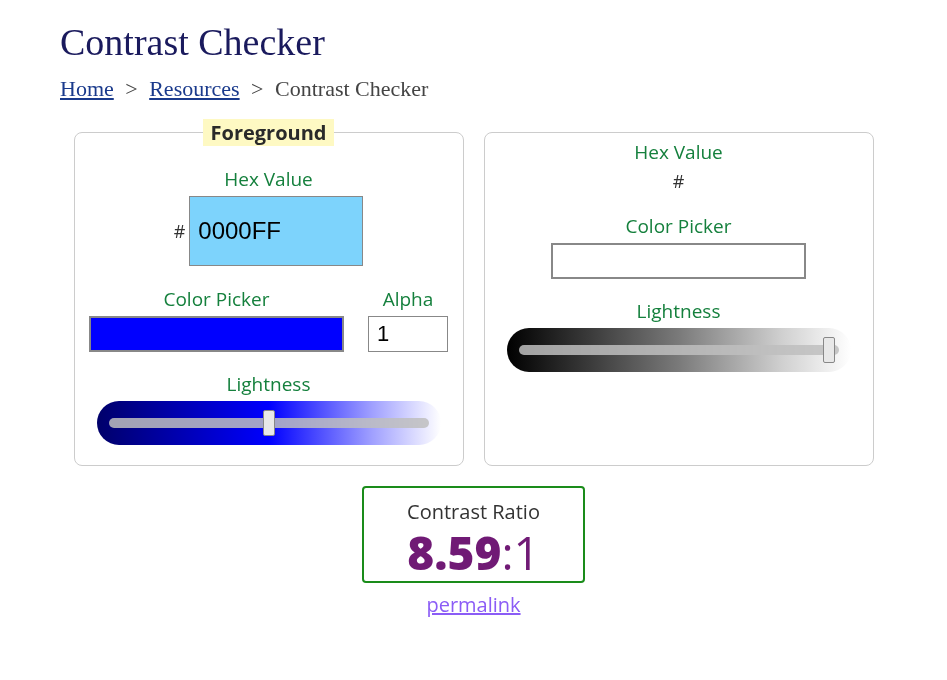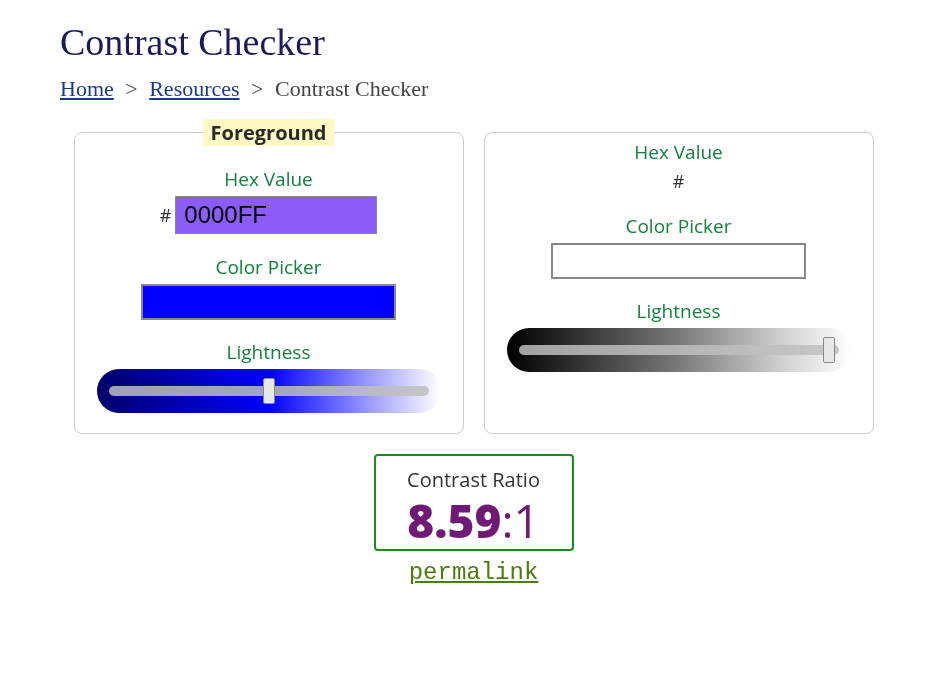--- a/index.html
+++ b/index.html
@@ -66,24 +66,24 @@
       gap: 4px;
       margin-bottom: 14px;
     }
     .hash {
       font-size: 18px;
       color: #333333;
     }
     .hex-input {
       font-size: 24px;
       font-family: Arial, sans-serif;
-      padding: 4px 8px;
+      padding: 20px 8px;
       border: 1px solid #888888;
-      width: 202px;
-      background: #8b5cf6;
+      width: 174px;
+      background: #7dd3fc;
     }
     .picker-row {
       display: flex;
       justify-content: center;
       gap: 24px;
       margin-bottom: 14px;
     }
     .picker-col { text-align: center; }
     .color-swatch {
       width: 255px;
@@ -132,21 +132,21 @@
       width: 12px;
       height: 26px;
       background: #e8e8e8;
       border: 1px solid #888888;
       border-radius: 2px;
       cursor: pointer;
     }
     .ratio-box {
       border: 2px solid #1a8c1a;
       border-radius: 4px;
-      width: 200px;
+      width: 223px;
       margin: 0 auto;
       padding: 10px 10px 6px 10px;
       text-align: center;
     }
     .ratio-label {
       font-size: 20px;
       color: #333333;
       margin-bottom: 4px;
     }
     .ratio-value {
@@ -156,25 +156,24 @@
     }
     .ratio-value .strong {
       font-weight: 800;
     }
     .permalink {
       display: block;
       text-align: center;
       margin-top: 8px;
     }
     .permalink a {
-      color: #4d7c0f;
+      color: #8b5cf6;
       text-decoration: underline;
-      font-size: 24px;
-      cursor: pointer;
-      font-family: Liberation Mono, monospace;
+      font-size: 20px;
+      cursor: pointer;
     }
   </style>
 </head>
 <body>
 
 <h1 class="page-title">Contrast Checker</h1>
 
 <div class="breadcrumb">
   <a>Home</a>
   <span class="sep">&gt;</span>
@@ -192,20 +191,24 @@
     <div class="hex-row">
       <span class="hash">#</span>
       <input class="hex-input" type="text" value="0000FF" style="">
     </div>
 
     <div class="picker-row">
       <div class="picker-col">
         <div class="field-label">Color Picker</div>
         <span class="color-swatch fg"></span>
       </div>
+      <div class="picker-col">
+        <div class="field-label">Alpha</div>
+        <input class="alpha-input" type="text" value="1" style="">
+      </div>
     </div>
 
     <div class="lightness-wrap">
       <div class="field-label">Lightness</div>
       <div class="lightness-slider fg-grad">
         <div class="slider-track">
           <div class="slider-thumb" id="fg-thumb" style="left: calc(50% - 6px);"></div>
         </div>
       </div>
     </div>

